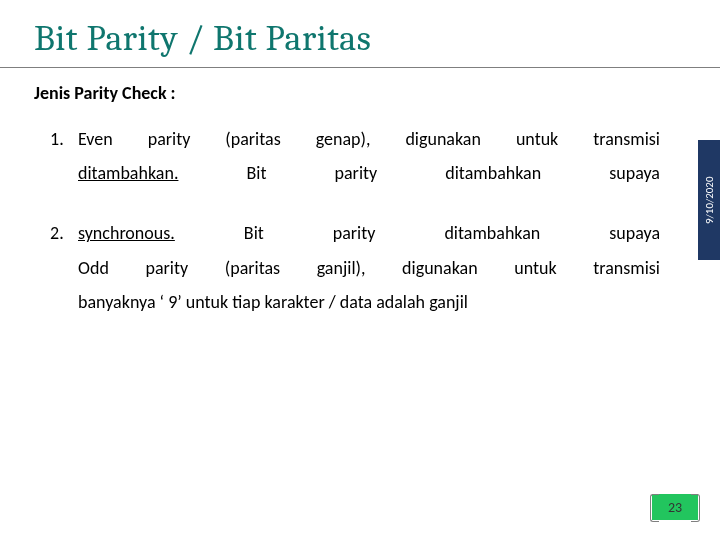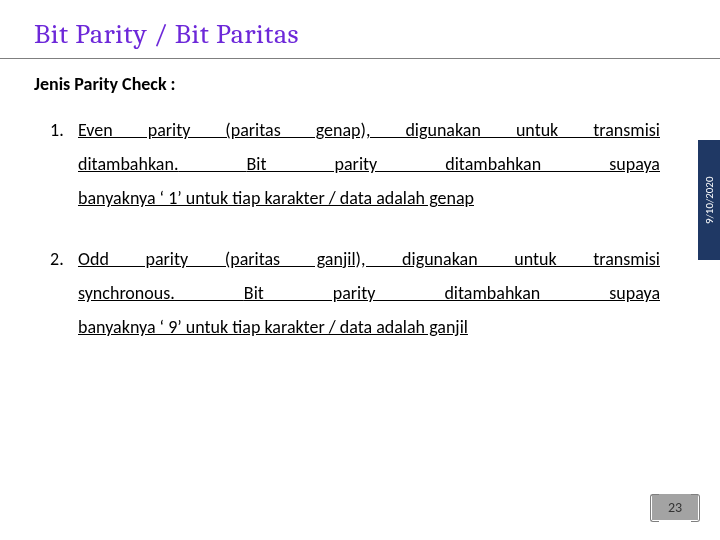--- a/index.html
+++ b/index.html
@@ -6,22 +6,22 @@
   body {
     width: 720px;
     height: 540px;
     background: #ffffff;
     font-family: Calibri, "Segoe UI", Arial, sans-serif;
     position: relative;
     overflow: hidden;
   }
   .slide-title {
     font-family: Cambria, Georgia, serif;
-    font-size: 28px;
-    color: #6d28d9;
+    font-size: 36px;
+    color: #0f766e;
     padding: 18px 0 8px 34px;
     font-weight: 400;
     letter-spacing: 0.5px;
   }
   .title-rule {
     border: none;
     border-top: 1px solid #7f7f7f;
     margin-left: 0;
     width: 100%;
   }
@@ -40,21 +40,20 @@
   }
   ol.main-list > li {
     counter-increment: item;
     position: relative;
     padding-left: 28px;
     margin-bottom: 26px;
     font-size: 18px;
     color: #000;
     line-height: 1.9;
     text-align: justify;
-    text-decoration: underline;
   }
   ol.main-list > li::before {
     content: counter(item) ".";
     position: absolute;
     left: 0;
     top: 0;
   }
   .u { text-decoration: underline; }
   .date-tab {
     position: absolute;
@@ -75,21 +74,21 @@
     position: absolute;
     right: 22px;
     bottom: 20px;
     width: 46px;
     height: 26px;
     display: flex;
     align-items: center;
     justify-content: center;
     font-size: 14px;
     color: #333;
-    background: #a3a3a3;
+    background: #22c55e;
   }
   .page-badge::before,
   .page-badge::after {
     content: "";
     position: absolute;
     top: 0;
     width: 8px;
     height: 26px;
     border-top: 1.5px solid #7f7f7f;
     border-bottom: 1.5px solid #7f7f7f;
@@ -105,25 +104,24 @@
 <h1 class="slide-title">Bit Parity / Bit Paritas</h1>
 <hr class="title-rule">
 
 <div class="subheading">Jenis Parity Check :</div>
 
 <div class="content">
   <ol class="main-list">
     <li>
       <span class="jw">Even parity (paritas genap), digunakan untuk transmisi</span>
       <span class="jw"><span class="u">ditambahkan.</span> <span>Bit parity ditambahkan supaya</span></span>
-      <span class="jn">banyaknya ‘ 1’ untuk tiap karakter / data adalah genap</span>
     </li>
     <li>
+      <span class="jw"><span class="u">synchronous.</span> <span>Bit parity ditambahkan supaya</span></span>
       <span class="jw">Odd parity (paritas ganjil), digunakan untuk transmisi</span>
-      <span class="jw"><span class="u">synchronous.</span> <span>Bit parity ditambahkan supaya</span></span>
       <span class="jn">banyaknya ‘ 9’ untuk tiap karakter / data adalah ganjil</span>
     </li>
   </ol>
 </div>
 
 <div class="date-tab">9/10/2020</div>
 
 <div class="page-badge">23</div>
 
 </body></html>

